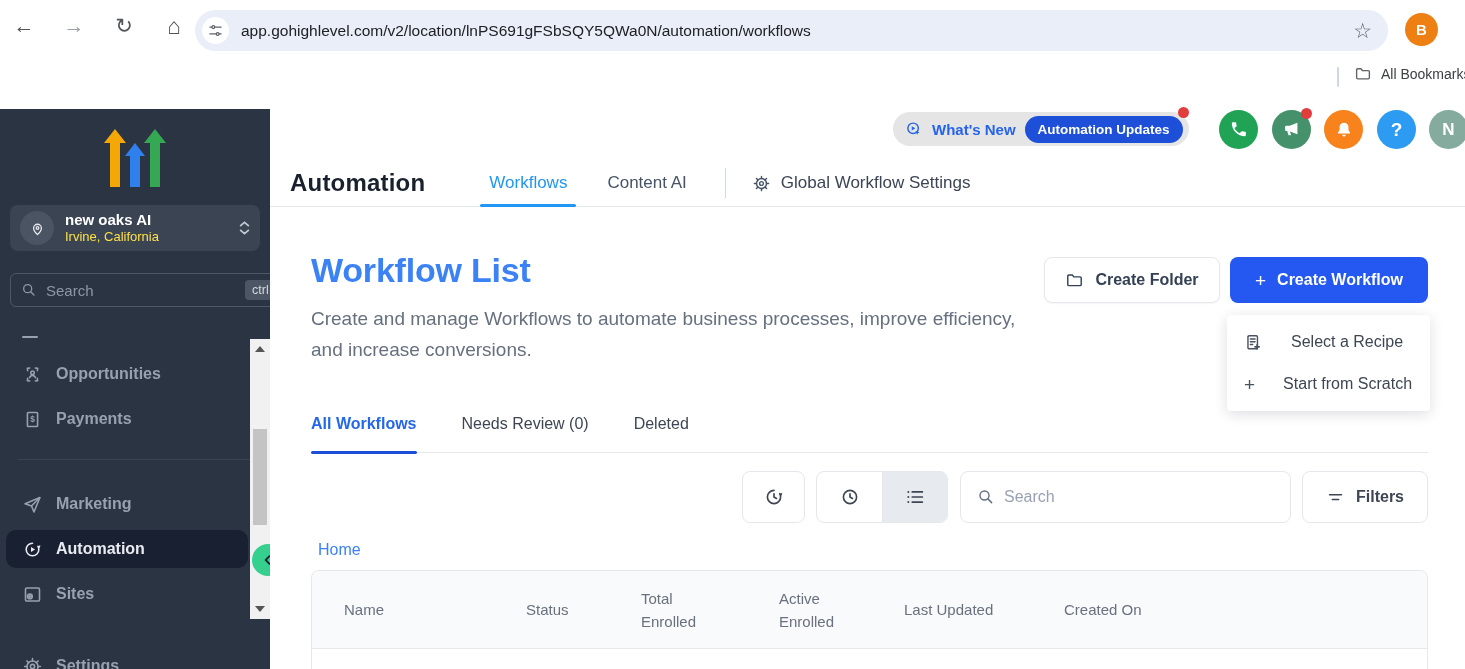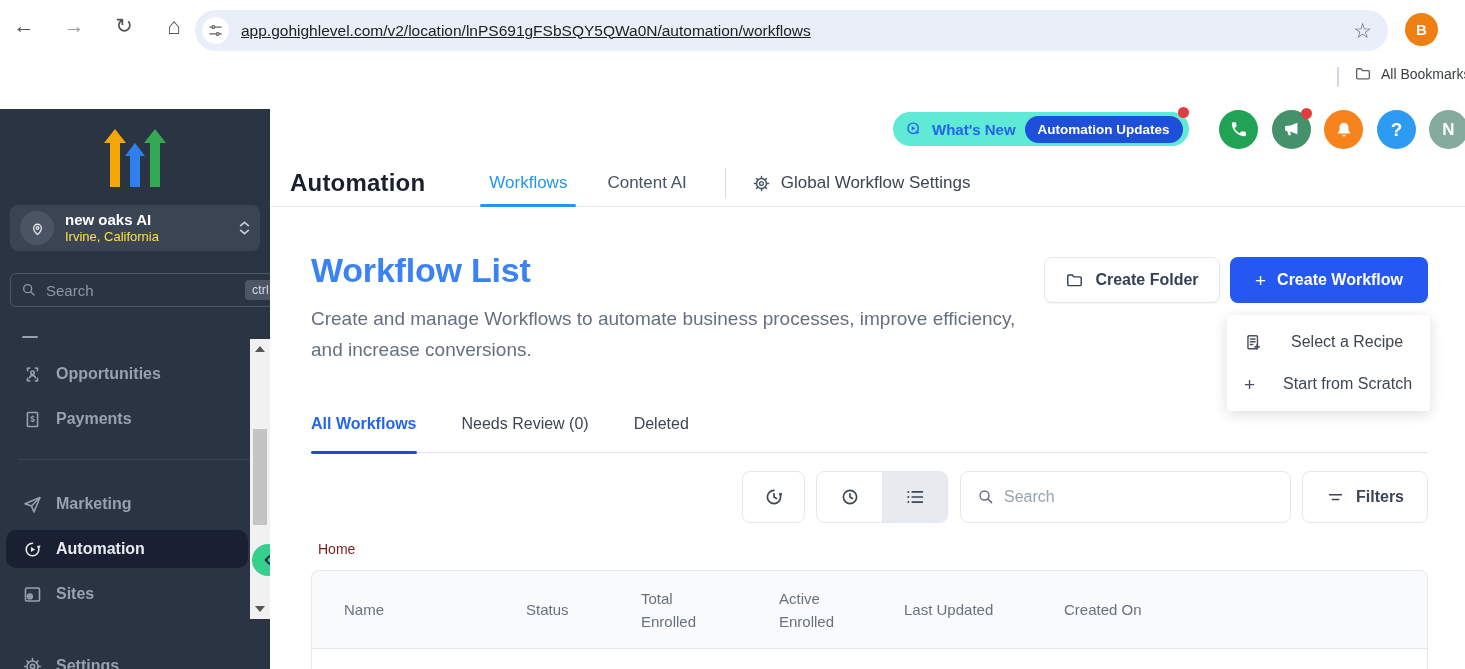--- a/index.html
+++ b/index.html
@@ -7,21 +7,21 @@
   body { font-family:"Liberation Sans", sans-serif; }
   .screen { position:relative; width:1465px; height:669px; background:#fff; overflow:hidden; margin:0 auto; }
 
   
   .browser-top { position:absolute; left:0; top:0; width:1465px; height:60px; background:#fff; }
   .nav-icons { position:absolute; left:10px; top:12px; display:flex; gap:22px; align-items:center; }
   .nav-icons .nic { width:28px; height:28px; display:flex; align-items:center; justify-content:center; font-size:21px; color:#51555a; }
   .nic.fwd { color:#9aa0a6; }
   .url-bar { position:absolute; left:195px; top:10px; width:1193px; height:41px; background:#e9eef8; border-radius:21px; display:flex; align-items:center; }
   .site-chip { width:27px; height:27px; background:#fff; border-radius:50%; margin-left:7px; display:flex; align-items:center; justify-content:center; color:#5f6368; }
-  .url-text { margin-left:12px; font-size:15.5px; color:#202124; flex:1; white-space:nowrap; overflow:hidden;text-decoration:underline; }
+  .url-text { margin-left:12px; font-size:15.5px; color:#202124; flex:1; white-space:nowrap; overflow:hidden; }
   .star { margin-right:16px; font-size:21px; color:#5f6368; line-height:1; }
   .profile-b { position:absolute; left:1405px; top:13px; width:33px; height:33px; border-radius:50%; background:#ee7f12; color:#fff; font-size:15px; font-weight:700; display:flex; align-items:center; justify-content:center; }
   .bookmarks-bar { position:absolute; left:0; top:60px; width:1465px; height:36px; background:#fff; }
   .bm-divider { position:absolute; left:1337px; top:7px; width:2px; height:20px; background:#cdd6ea; border-radius:1px; }
   .bm-item { position:absolute; left:1354px; top:5px; display:flex; gap:9px; align-items:center; color:#3c4043; font-size:14px; white-space:nowrap; }
   .bm-item svg { color:#5f6368; }
 
   
   .sidebar { position:absolute; left:0; top:109px; width:312px; height:569px; background:#2b3442; }
   .logo { position:absolute; left:104px; top:20px; }
@@ -45,21 +45,21 @@
   .sb { position:absolute; left:250px; top:230px; width:20px; height:280px; background:#f1f1f1; }
   .sb-arrow { position:absolute; left:5px; width:0; height:0; border-left:5px solid transparent; border-right:5px solid transparent; }
   .sb-up { top:7px; border-bottom:6px solid #555; }
   .sb-down { bottom:7px; border-top:6px solid #555; }
   .sb-thumb { position:absolute; left:3px; top:90px; width:14px; height:96px; background:#c4c4c4; }
   .collapse-btn { position:absolute; left:252px; top:544px; width:32px; height:32px; border-radius:50%; background:#35d08d; display:flex; align-items:center; justify-content:center; color:#1b2535; }
 
   
   .main { position:absolute; left:270px; top:100px; width:1195px; height:569px; background:#fff; }
 
-  .whatsnew-pill { position:absolute; left:623px; top:12px; height:34px; background:#5eead4; border-radius:17px; display:flex; align-items:center; padding:0 6px 0 11px; gap:9px; }
+  .whatsnew-pill { position:absolute; left:623px; top:12px; height:34px; background:#e5e5e5; border-radius:17px; display:flex; align-items:center; padding:0 6px 0 11px; gap:9px; }
   .whatsnew-pill .wn-label { color:#2563eb; font-size:15px; font-weight:700; }
   .wn-icon { color:#2563eb; display:flex; }
   .updates-badge { height:27px; background:#1d4fd8; border-radius:14px; color:#fff; font-size:13.5px; font-weight:700; display:flex; align-items:center; padding:0 13px; }
   .red-dot { position:absolute; width:11px; height:11px; border-radius:50%; background:#e23d3d; }
   .circle { position:absolute; top:10px; width:39px; height:39px; border-radius:50%; display:flex; align-items:center; justify-content:center; color:#fff; }
   .c-phone { left:949px; background:#21a356; }
   .c-mega  { left:1002px; background:#44916c; }
   .c-bell  { left:1054px; background:#f8821c; }
   .c-help  { left:1107px; background:#2e9bf3; font-size:19px; font-weight:800; }
   .c-avatar{ left:1159px; background:#84ab9e; font-size:17px; font-weight:600; }
@@ -93,21 +93,21 @@
   .icbtn { position:absolute; top:371px; height:52px; background:#fff; border:1px solid #e4e7ec; border-radius:8px; display:flex; align-items:center; justify-content:center; color:#3e4653; }
   .tb-history { left:472px; width:63px; }
   .tb-group { left:546px; width:132px; padding:0; overflow:hidden; }
   .seg { width:66px; height:100%; display:flex; align-items:center; justify-content:center; }
   .seg.sel { background:#e7eaee; border-left:1px solid #e4e7ec; }
   .tb-search { left:690px; top:371px; width:331px; height:52px; position:absolute; border:1px solid #e4e7ec; border-radius:8px; background:#fff; display:flex; align-items:center; padding:0 16px; gap:9px; color:#667085; }
   .tb-search input { flex:1; border:none; outline:none; font-size:16px; color:#344054; font-family:"Liberation Sans", sans-serif; background:transparent; }
   .tb-search input::placeholder { color:#98a2b3; }
   .tb-filters { left:1032px; width:126px; gap:11px; font-size:16px; font-weight:600; }
 
-  .breadcrumb { position:absolute; left:48px; top:441px; font-size:14px; color:#7f1d1d; }
+  .breadcrumb { position:absolute; left:48px; top:441px; font-size:16px; color:#3b82f6; }
   .wtable { position:absolute; left:41px; top:470px; width:1117px; height:99px; border:1px solid #e6e8ec; border-bottom:none; border-radius:8px 8px 0 0; background:#fff; overflow:hidden; }
   .thead { position:relative; height:78px; background:#f9fafb; border-bottom:1px solid #e6e8ec; }
   .th { position:absolute; top:0; bottom:0; display:flex; align-items:center; font-size:15px; color:#68717f; line-height:23px; }
   .th.wrap { width:66px; }
   svg { display:block; }
 </style>
 </head>
 <body>
 
 <div class="screen">

